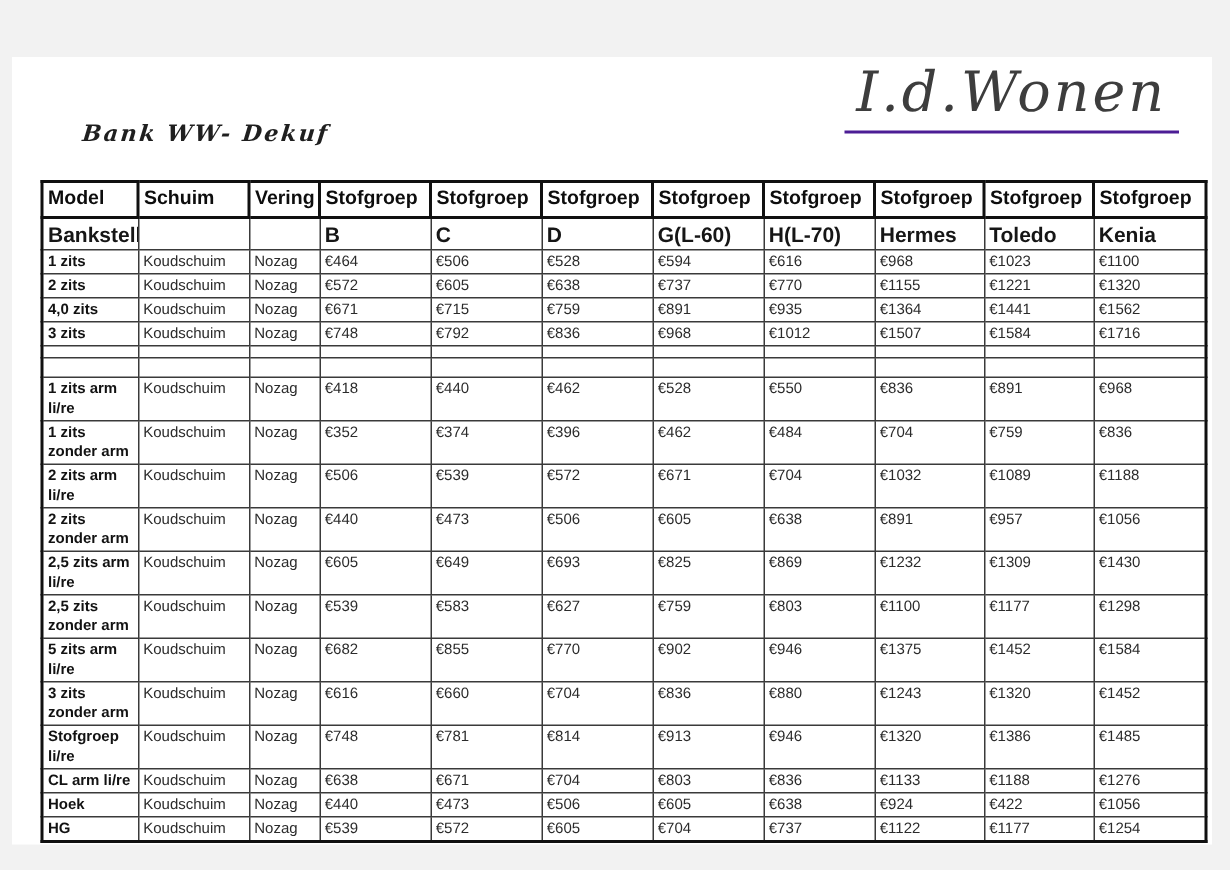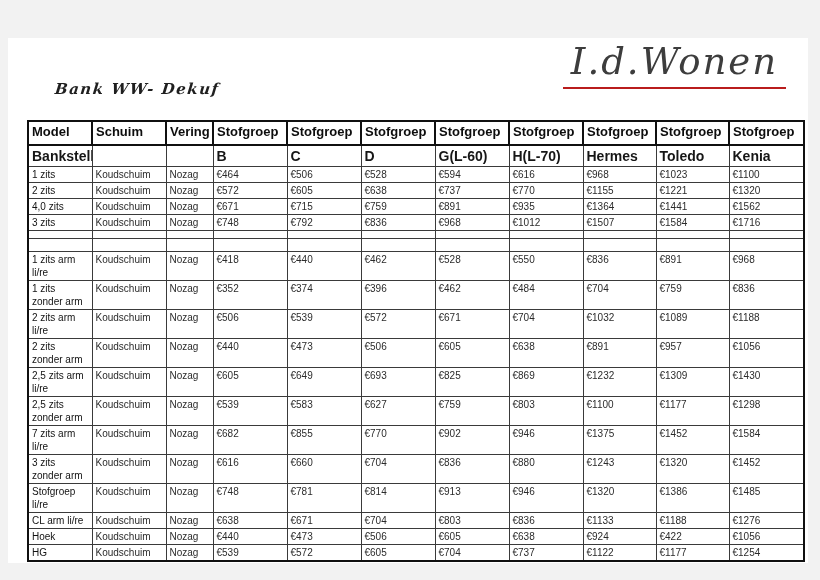--- a/index.html
+++ b/index.html
@@ -18,21 +18,21 @@
     font-size:15px; letter-spacing:1.5px; color:#1f1f1f;
     transform:skewX(-6deg);
   }
 
   .brand {
     position:absolute; right:22px; top:2px;
     font-family:"DejaVu Serif", serif;
     font-style:italic; font-size:37px; color:#3d3d3d;
     letter-spacing:2px;
     padding:0 8px 4px 8px;
-    border-bottom:2px solid #b91c1c;
+    border-bottom:2px solid #4c1d95;
   }
 
   table.price {
     position:absolute; left:19px; top:82px;
     width:776px; border-collapse:collapse; table-layout:fixed;
     font-family:"Liberation Sans", sans-serif;
   }
   .price th, .price td {
     border:1px solid #3a3a3a;
     padding:1px 3px;
@@ -47,21 +47,21 @@
     padding:2px 3px 3px 3px;
     white-space:nowrap;
   }
   .price tr.r-sub td { font-weight:bold; font-size:14px; color:#161616; }
   .r-head   { height:22px; }
   .r-sub    { height:14px; }
   .v-single { height:15px; }
   .v-double { height:29px; }
   .v-empty-sm { height:8px; }
   .v-empty-lg { height:13px; }
-  td.model { font-weight:normal; color:#121212; }
+  td.model { font-weight:bold; color:#121212; }
   .v-single td.model { white-space:nowrap; }
   td.plain { color:#2b2b2b; }
   table.price { border:2px solid #101010; }
 </style>
 </head>
 <body>
 
 <div class="sheet">
   <div class="doc-title">Bank WW- Dekuf</div>
   <div class="brand">I.d.Wonen</div>
@@ -259,21 +259,21 @@
           <td class="plain">€539</td>
           <td class="plain">€583</td>
           <td class="plain">€627</td>
           <td class="plain">€759</td>
           <td class="plain">€803</td>
           <td class="plain">€1100</td>
           <td class="plain">€1177</td>
           <td class="plain">€1298</td>
         </tr>
         <tr class="v-double">
-          <td class="model">7 zits arm li/re</td>
+          <td class="model">5 zits arm li/re</td>
           <td class="plain">Koudschuim</td>
           <td class="plain">Nozag</td>
           <td class="plain">€682</td>
           <td class="plain">€855</td>
           <td class="plain">€770</td>
           <td class="plain">€902</td>
           <td class="plain">€946</td>
           <td class="plain">€1375</td>
           <td class="plain">€1452</td>
           <td class="plain">€1584</td>

